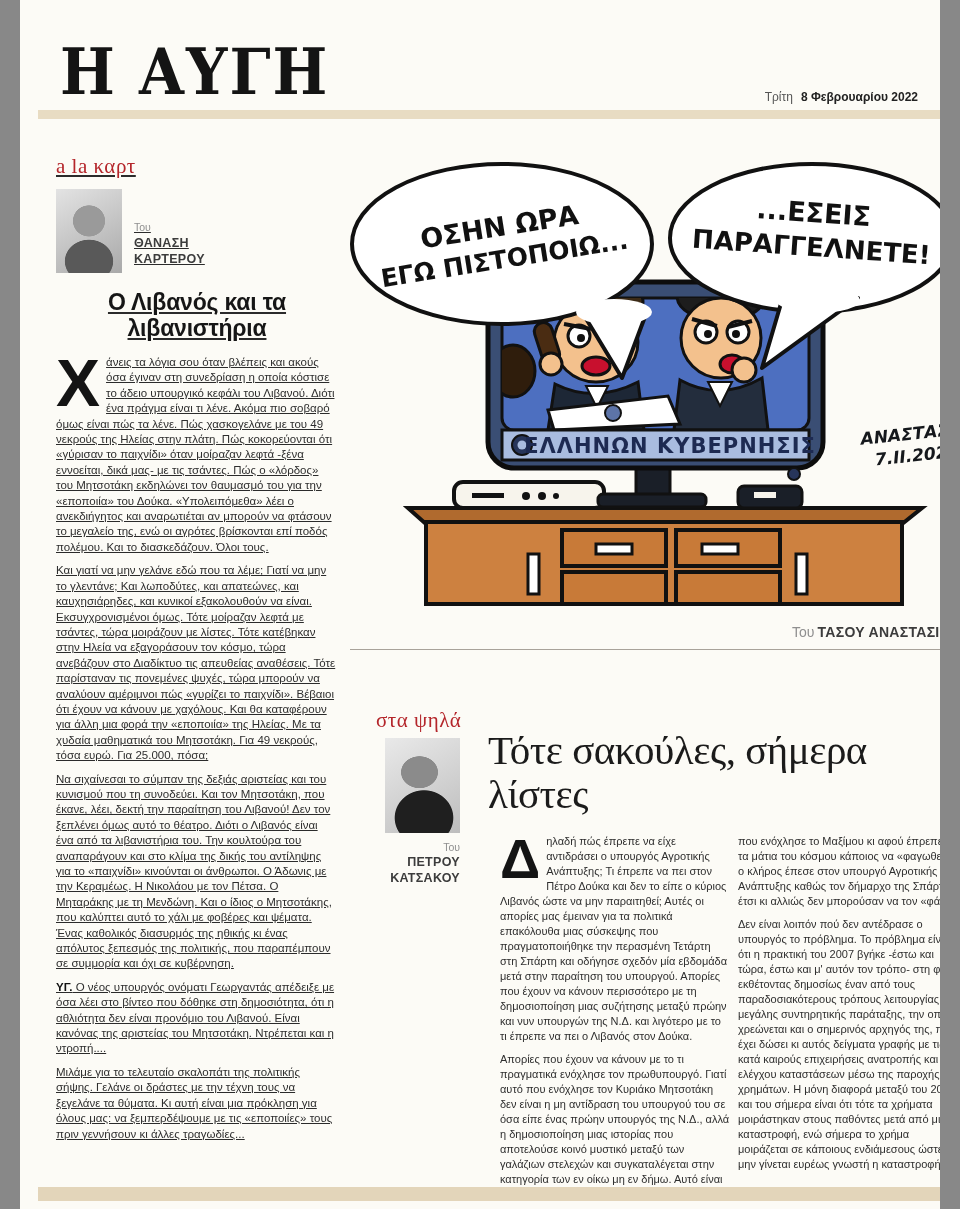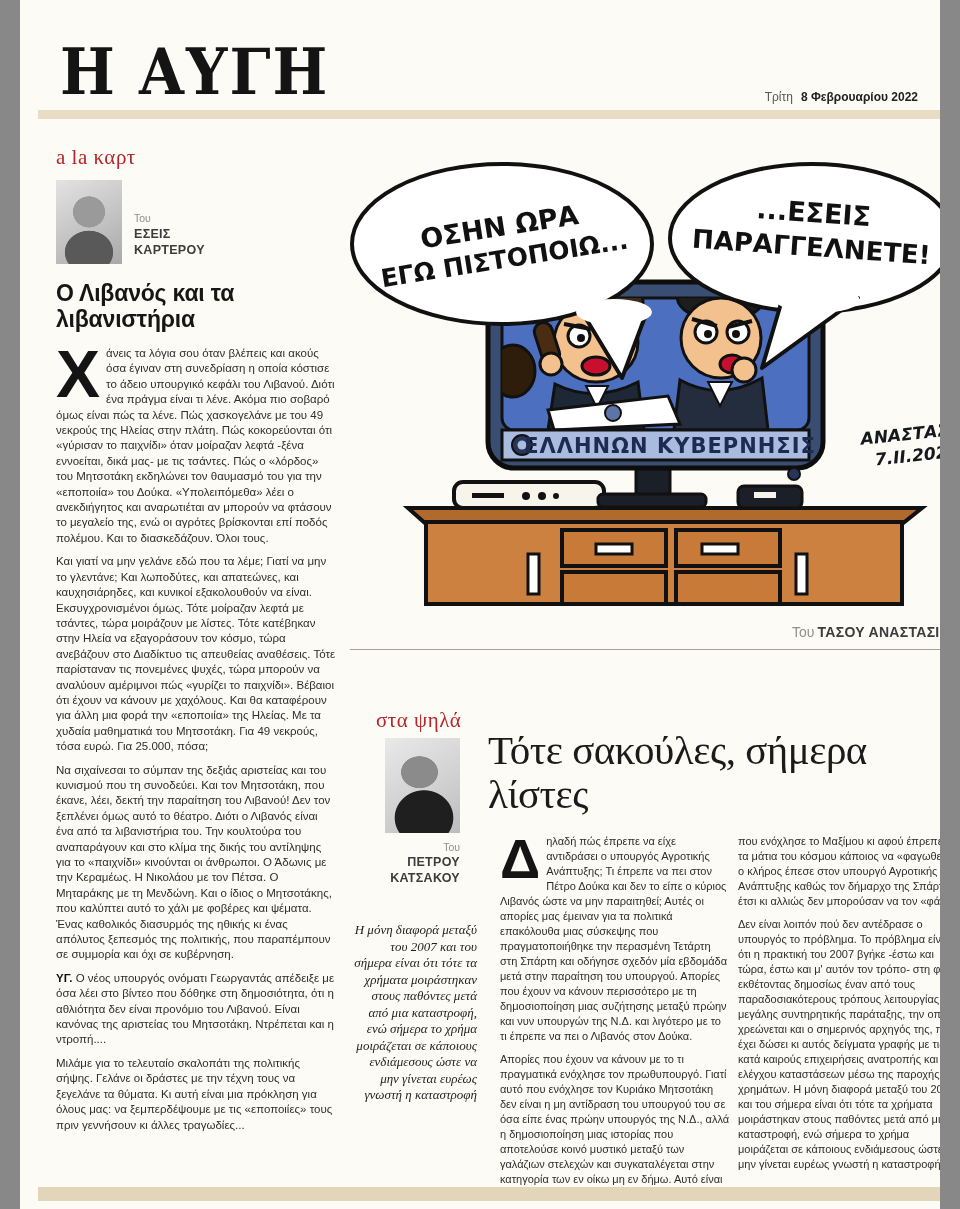--- a/index.html
+++ b/index.html
@@ -28,34 +28,34 @@
   .kicker {
     font-family:"Liberation Serif", serif; font-size:21px;
     color:#b4262b; letter-spacing:0.5px;
   }
   .by-pre  { font-size:10.5px; color:#8f8f8f; line-height:1.35; }
   .by-name { font-size:12.5px; font-weight:bold; color:#3c3c3c; line-height:1.3; letter-spacing:0.3px; }
   .bodytext p { font-size:11.5px; line-height:15.4px; color:#2e2e2e; margin:0 0 8px 0; }
   .ps-label { font-weight:bold; color:#111; }
 
   
-  .left-article { left:36px; top:145px; width:282px; }
+  .left-article { left:36px; top:154px; width:282px;text-decoration:underline; }
   .left-article .kicker { display:block; margin-bottom:10px; }
   .head-row { display:flex; gap:12px; margin-bottom:16px; }
   .photo1 {
     width:66px; height:84px; flex:0 0 66px;
     background:
       radial-gradient(42% 32% at 50% 38%, #9a9a9a 0 57%, rgba(0,0,0,0) 59%),
       radial-gradient(60% 42% at 50% 86%, #595959 0 60%, rgba(0,0,0,0) 62%),
       linear-gradient(150deg,#e3e3e3 0%,#c3c3c3 55%,#a9a9a9 100%);
   }
   .head-row .byline { align-self:flex-end; padding-bottom:6px; }
   .title1 {
     font-size:23px; line-height:26px; font-weight:bold; color:#161616;
-    margin-bottom:14px; letter-spacing:-0.2px;
+    margin-bottom:14px; letter-spacing:-0.2px;text-align:center;
   }
   .dropcap1 {
     float:left; font-weight:bold; font-size:66px; line-height:52px;
     padding:2px 6px 0 0; color:#141414;
   }
 
   
   .cartoon-wrap { left:330px; top:156px; width:610px; }
   .cartoon-credit { text-align:right; font-size:14px; margin-top:2px; color:#3c3c3c; }
   .cartoon-credit .pre { color:#8f8f8f; margin-right:3px; }
@@ -103,21 +103,21 @@
     <span class="day">Τρίτη</span><span class="rest">8 Φεβρουαρίου 2022</span>
   </div>
   <div class="abs band-top"></div>
 
   <div class="abs left-article bodytext">
     <span class="kicker">a la καρτ</span>
     <div class="head-row">
       <div class="photo1"></div>
       <div class="byline">
         <div class="by-pre">Του</div>
-        <div class="by-name">ΕΣΕΙΣ</div>
+        <div class="by-name">ΘΑΝΑΣΗ</div>
         <div class="by-name">ΚΑΡΤΕΡΟΥ</div>
       </div>
     </div>
     <div class="title1">Ο Λιβανός και τα λιβανιστήρια</div>
     <p><span class="dropcap1">Χ</span><span>άνεις τα λόγια σου όταν βλέπεις και ακούς όσα έγιναν στη συνεδρίαση η οποία κόστισε το άδειο υπουργικό κεφάλι του Λιβανού. Διότι ένα πράγμα είναι τι λένε. Ακόμα πιο σοβαρό όμως είναι πώς τα λένε. Πώς χασκογελάνε με του 49 νεκρούς της Ηλείας στην πλάτη. Πώς κοκορεύονται ότι «γύρισαν το παιχνίδι» όταν μοίραζαν λεφτά -ξένα εννοείται, δικά μας- με τις τσάντες. Πώς ο «λόρδος» του Μητσοτάκη εκδηλώνει τον θαυμασμό του για την «εποποιία» του Δούκα. «Υπολειπόμεθα» λέει ο ανεκδιήγητος και αναρωτιέται αν μπορούν να φτάσουν το μεγαλείο της, ενώ οι αγρότες βρίσκονται επί ποδός πολέμου. Και το διασκεδάζουν. Όλοι τους.</span></p>
     <p>Και γιατί να μην γελάνε εδώ που τα λέμε; Γιατί να μην το γλεντάνε; Και λωποδύτες, και απατεώνες, και καυχησιάρηδες, και κυνικοί εξακολουθούν να είναι. Εκσυγχρονισμένοι όμως. Τότε μοίραζαν λεφτά με τσάντες, τώρα μοιράζουν με λίστες. Τότε κατέβηκαν στην Ηλεία να εξαγοράσουν τον κόσμο, τώρα ανεβάζουν στο Διαδίκτυο τις απευθείας αναθέσεις. Τότε παρίσταναν τις πονεμένες ψυχές, τώρα μπορούν να αναλύουν αμέριμνοι πώς «γυρίζει το παιχνίδι». Βέβαιοι ότι έχουν να κάνουν με χαχόλους. Και θα καταφέρουν για άλλη μια φορά την «εποποιία» της Ηλείας. Με τα χυδαία μαθηματικά του Μητσοτάκη. Για 49 νεκρούς, τόσα ευρώ. Για 25.000, πόσα;</p>
     <p>Να σιχαίνεσαι το σύμπαν της δεξιάς αριστείας και του κυνισμού που τη συνοδεύει. Και τον Μητσοτάκη, που έκανε, λέει, δεκτή την παραίτηση του Λιβανού! Δεν τον ξεπλένει όμως αυτό το θέατρο. Διότι ο Λιβανός είναι ένα από τα λιβανιστήρια του. Την κουλτούρα του αναπαράγουν και στο κλίμα της δικής του αντίληψης για το «παιχνίδι» κινούνται οι άνθρωποι. Ο Άδωνις με την Κεραμέως. Η Νικολάου με τον Πέτσα. Ο Μηταράκης με τη Μενδώνη. Και ο ίδιος ο Μητσοτάκης, που καλύπτει αυτό το χάλι με φοβέρες και ψέματα. Ένας καθολικός διασυρμός της ηθικής κι ένας απόλυτος ξεπεσμός της πολιτικής, που παραπέμπουν σε συμμορία και όχι σε κυβέρνηση.</p>
     <p><span class="ps-label">ΥΓ.</span><span> Ο νέος υπουργός ονόματι Γεωργαντάς απέδειξε με όσα λέει στο βίντεο που δόθηκε στη δημοσιότητα, ότι η αθλιότητα δεν είναι προνόμιο του Λιβανού. Είναι κανόνας της αριστείας του Μητσοτάκη. Ντρέπεται και η ντροπή....</span></p>
     <p>Μιλάμε για το τελευταίο σκαλοπάτι της πολιτικής σήψης. Γελάνε οι δράστες με την τέχνη τους να ξεγελάνε τα θύματα. Κι αυτή είναι μια πρόκληση για όλους μας: να ξεμπερδέψουμε με τις «εποποιίες» τους πριν γεννήσουν κι άλλες τραγωδίες...</p>
   </div>
@@ -240,21 +240,20 @@
 
   <div class="abs bottom-article">
     <span class="abs kicker">στα ψηλά</span>
     <div class="abs photo2"></div>
     <div class="abs byline2">
       <div class="by-pre">Του</div>
       <div class="by-name">ΠΕΤΡΟΥ</div>
       <div class="by-name">ΚΑΤΣΑΚΟΥ</div>
     </div>
     <div class="abs title2">Τότε σακούλες, σήμερα λίστες</div>
-    <div class="abs pullquote">Η μόνη διαφορά μεταξύ του 2007 και του σήμερα είναι ότι τότε τα χρήματα μοιράστηκαν στους παθόντες μετά από μια καταστροφή, ενώ σήμερα το χρήμα μοιράζεται σε κάποιους ενδιάμεσους ώστε να μην γίνεται ευρέως γνωστή η καταστροφή</div>
     <div class="abs bcol1 bodytext">
       <p><span class="dropcap2">Δ</span><span>ηλαδή πώς έπρεπε να είχε αντιδράσει ο υπουργός Αγροτικής Ανάπτυξης; Τι έπρεπε να πει στον Πέτρο Δούκα και δεν το είπε ο κύριος Λιβανός ώστε να μην παραιτηθεί; Αυτές οι απορίες μας έμειναν για τα πολιτικά επακόλουθα μιας σύσκεψης που πραγματοποιήθηκε την περασμένη Τετάρτη στη Σπάρτη και οδήγησε σχεδόν μία εβδομάδα μετά στην παραίτηση του υπουργού. Απορίες που έχουν να κάνουν περισσότερο με τη δημοσιοποίηση μιας συζήτησης μεταξύ πρώην και νυν υπουργών της Ν.Δ. και λιγότερο με το τι έπρεπε να πει ο Λιβανός στον Δούκα.</span></p>
       <p>Απορίες που έχουν να κάνουν με το τι πραγματικά ενόχλησε τον πρωθυπουργό. Γιατί αυτό που ενόχλησε τον Κυριάκο Μητσοτάκη δεν είναι η μη αντίδραση του υπουργού του σε όσα είπε ένας πρώην υπουργός της Ν.Δ., αλλά η δημοσιοποίηση μιας ιστορίας που αποτελούσε κοινό μυστικό μεταξύ των γαλάζιων στελεχών και συγκαταλέγεται στην κατηγορία των εν οίκω μη εν δήμω. Αυτό είναι</p>
     </div>
     <div class="abs bcol2 bodytext">
       <p>που ενόχλησε το Μαξίμου κι αφού έπρεπε για τα μάτια του κόσμου κάποιος να «φαγωθεί», ο κλήρος έπεσε στον υπουργό Αγροτικής Ανάπτυξης καθώς τον δήμαρχο της Σπάρτης έτσι κι αλλιώς δεν μπορούσαν να τον «φάνε».</p>
       <p>Δεν είναι λοιπόν πού δεν αντέδρασε ο υπουργός το πρόβλημα. Το πρόβλημα είναι ότι η πρακτική του 2007 βγήκε -έστω και τώρα, έστω και μ' αυτόν τον τρόπο- στη φόρα εκθέτοντας δημοσίως έναν από τους παραδοσιακότερους τρόπους λειτουργίας της μεγάλης συντηρητικής παράταξης, την οποία χρεώνεται και ο σημερινός αρχηγός της, που έχει δώσει κι αυτός δείγματα γραφής με τις κατά καιρούς επιχειρήσεις ανατροπής και ελέγχου καταστάσεων μέσω της παροχής χρημάτων. Η μόνη διαφορά μεταξύ του 2007 και του σήμερα είναι ότι τότε τα χρήματα μοιράστηκαν στους παθόντες μετά από μια καταστροφή, ενώ σήμερα το χρήμα μοιράζεται σε κάποιους ενδιάμεσους ώστε να μην γίνεται ευρέως γνωστή η καταστροφή.</p>
     </div>
   </div>
 

